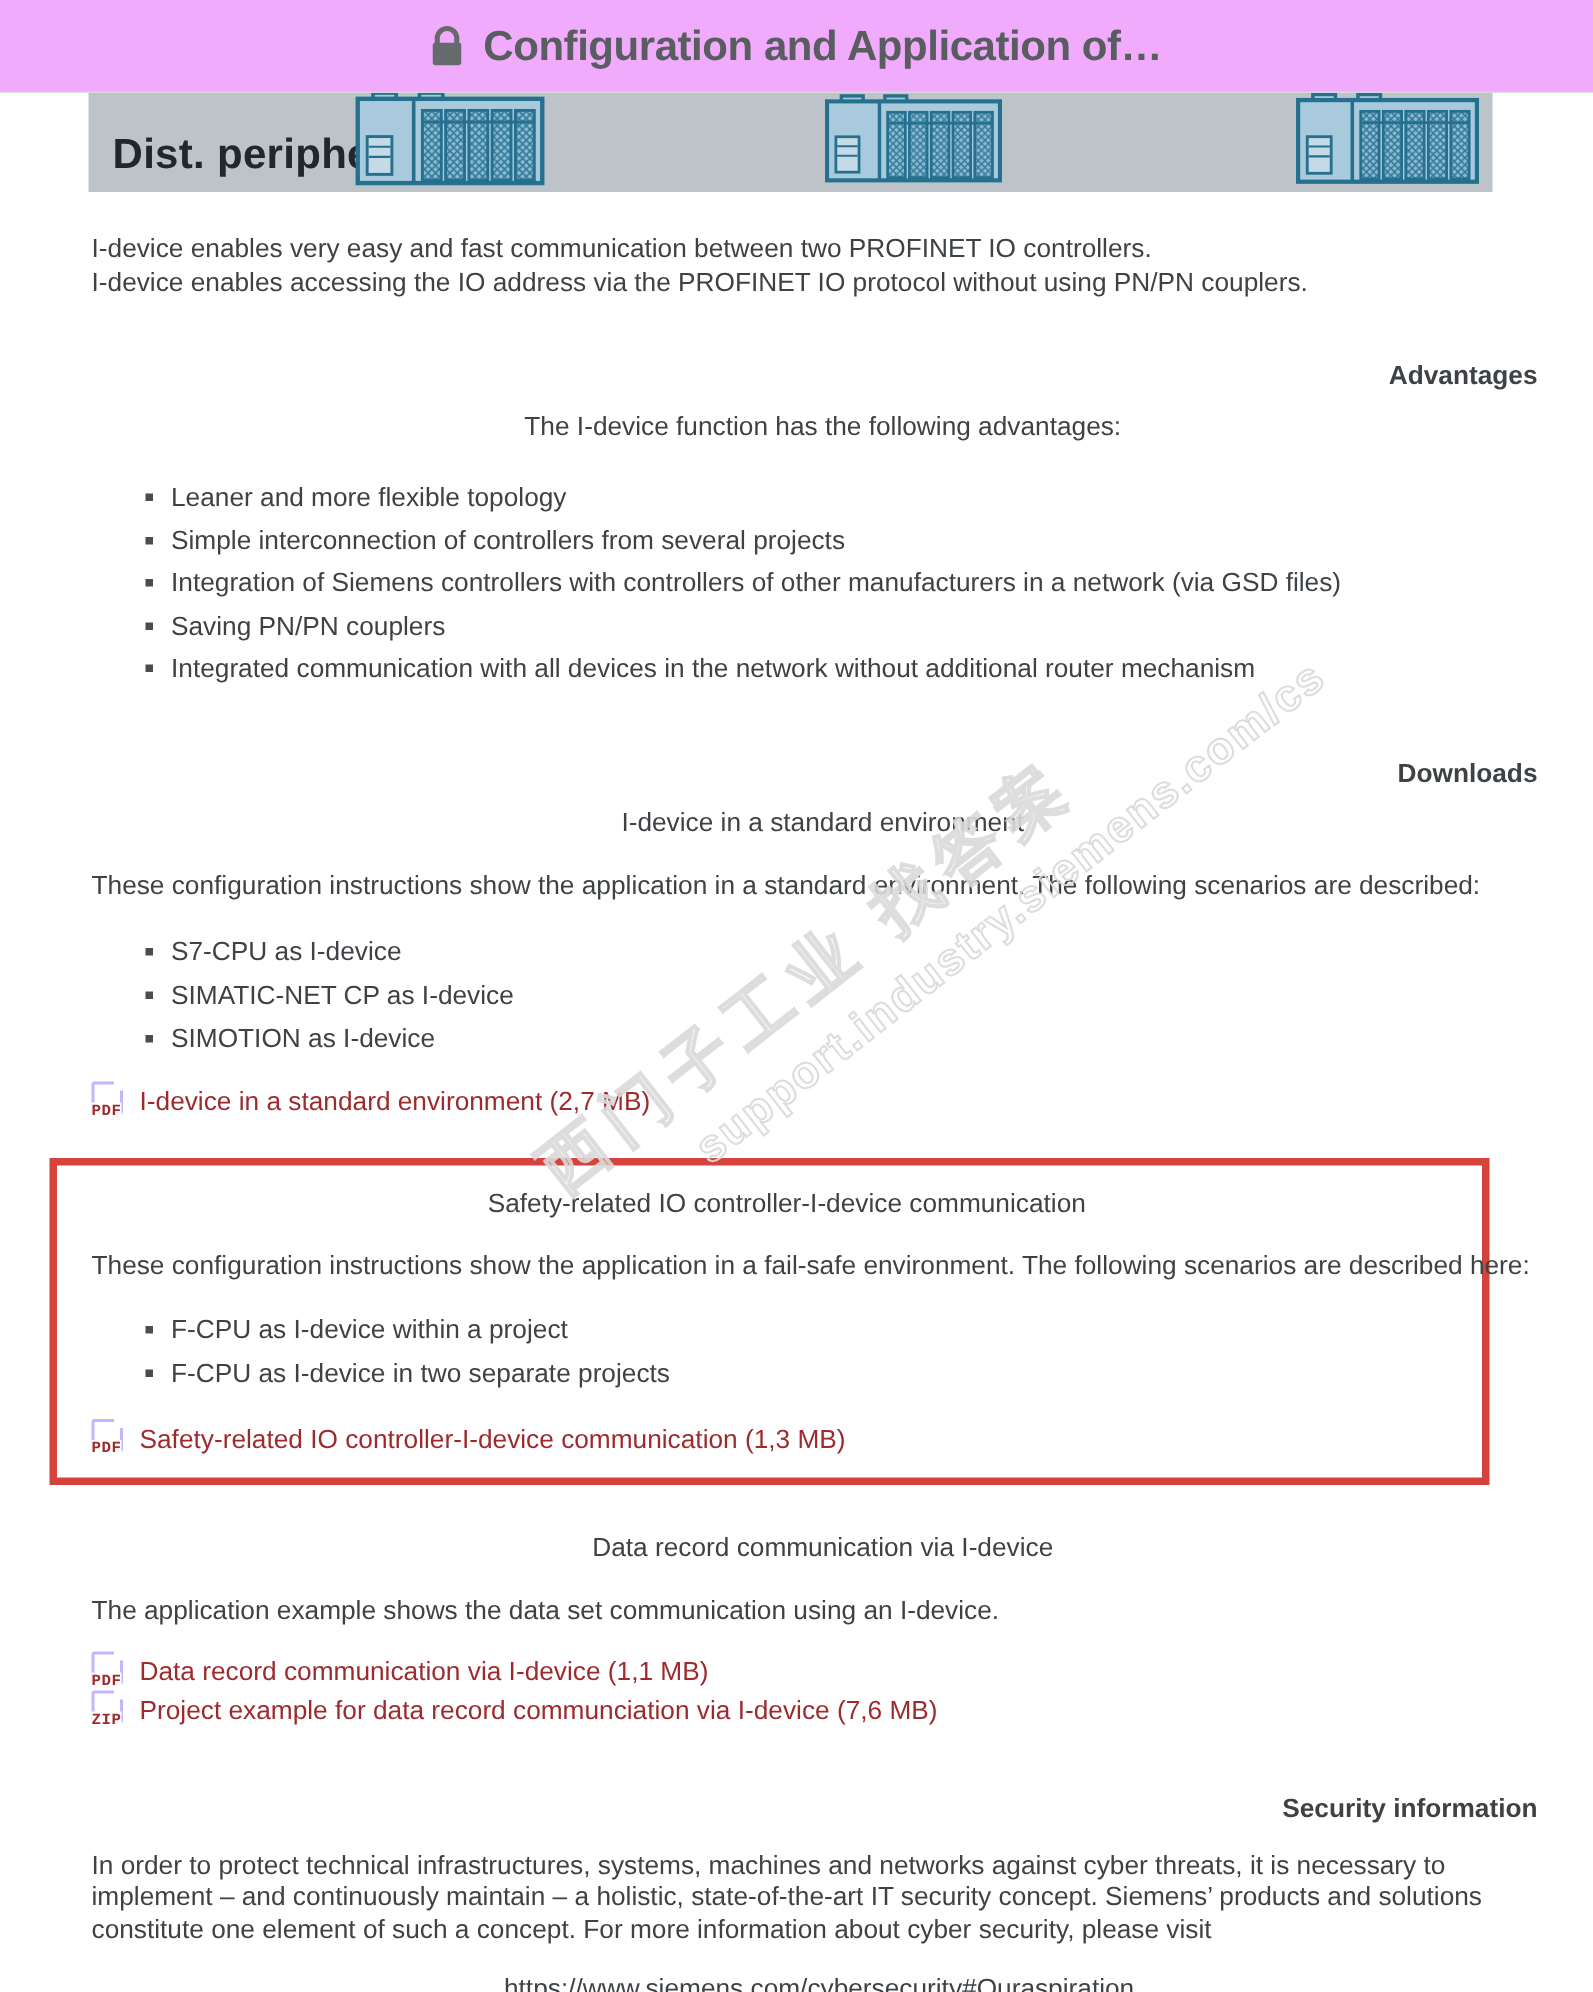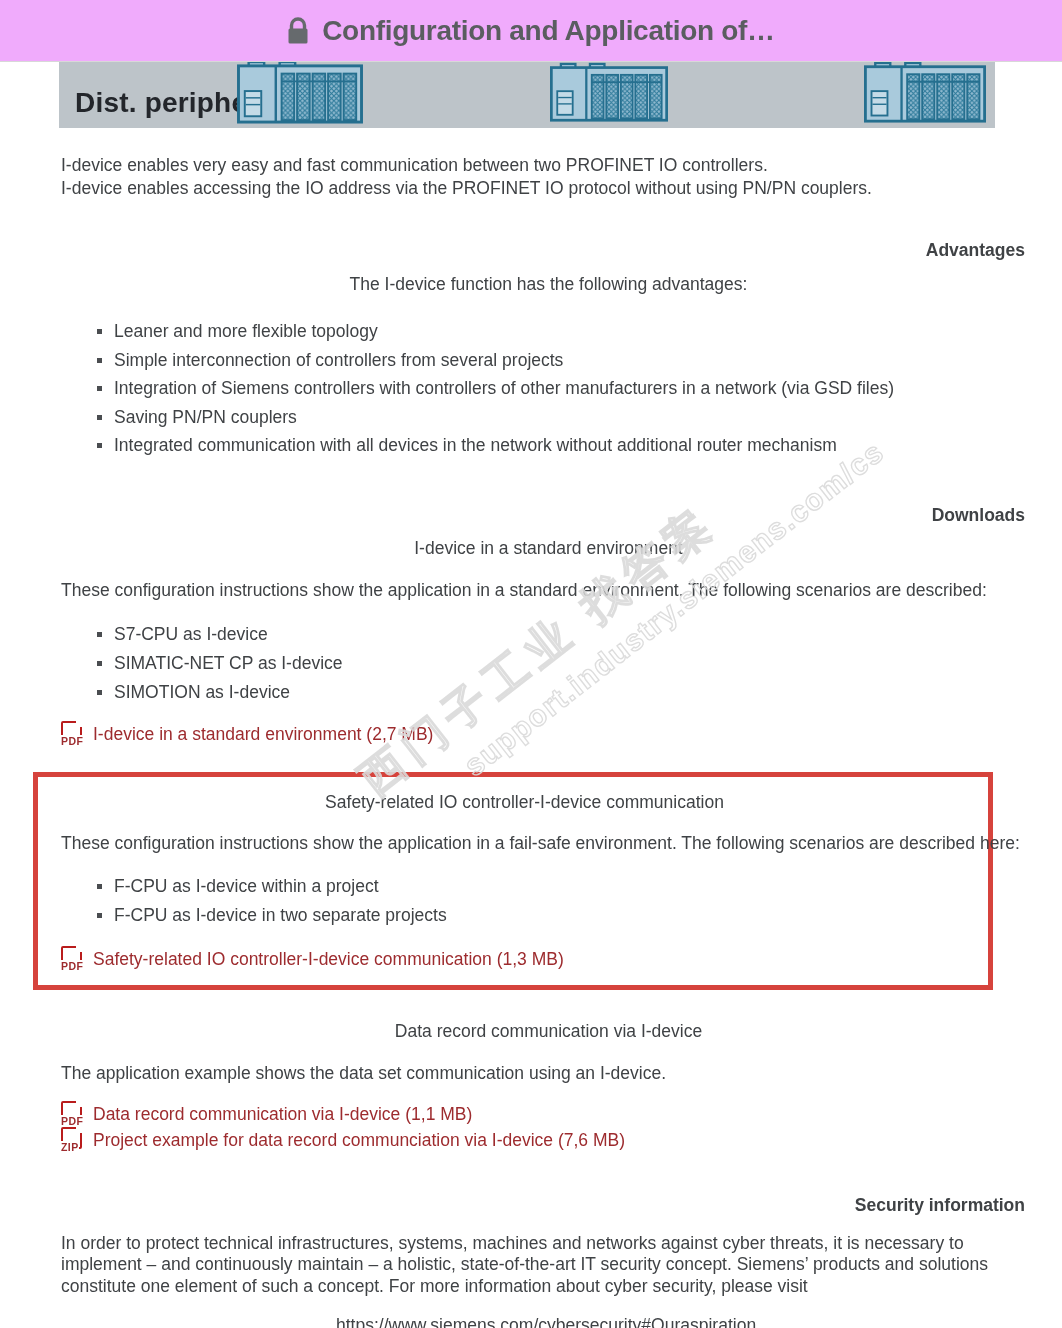--- a/index.html
+++ b/index.html
@@ -45,22 +45,22 @@
     content:"";position:absolute;left:0;top:12px;width:5px;height:5px;background:#4a4d50;
   }
   ul.mt19{margin-top:19px;}
   
   .linkrow{
     display:flex;align-items:center;gap:11px;margin-top:16px;
     color:#9d2b2e;text-decoration:none;height:24px;width:max-content;
   }
   .linkrow .label{font-size:17.5px;line-height:24px;}
   .file-icon{
-    position:relative;width:17px;height:18px;border:2px solid #b91c1c;border-radius:2px;
-    flex:none;margin-top:-4px;
+    position:relative;width:17px;height:18px;border:2px solid #c4b5fd;border-radius:2px;
+    flex:none;margin-top:-4px;font-family:Liberation Mono, monospace;
   }
   .file-icon .corner{
     position:absolute;top:-4px;right:-4px;width:8px;height:8px;background:#fff;
   }
   .file-icon .ftype{
     position:absolute;left:-2px;bottom:-5px;background:#fff;color:#9d2b2e;
     font-size:10.5px;font-weight:bold;line-height:10px;letter-spacing:0.4px;padding-top:1px;
   }
   
   .highlight{

